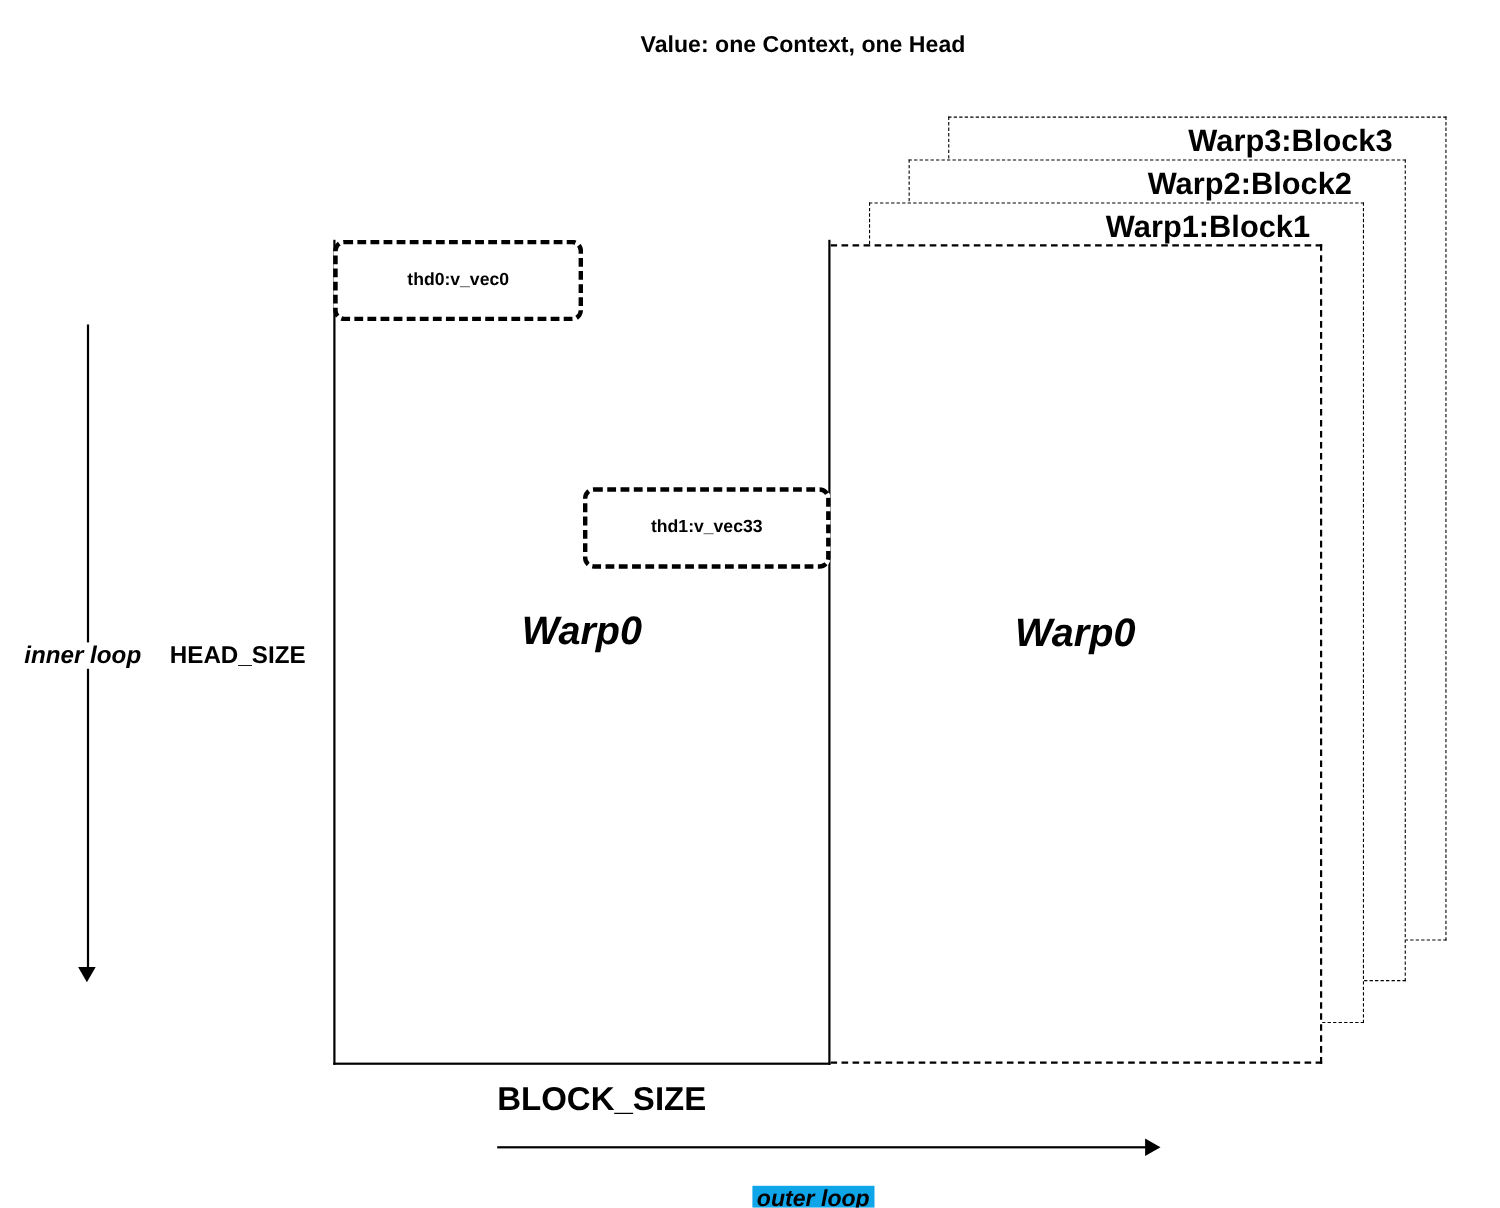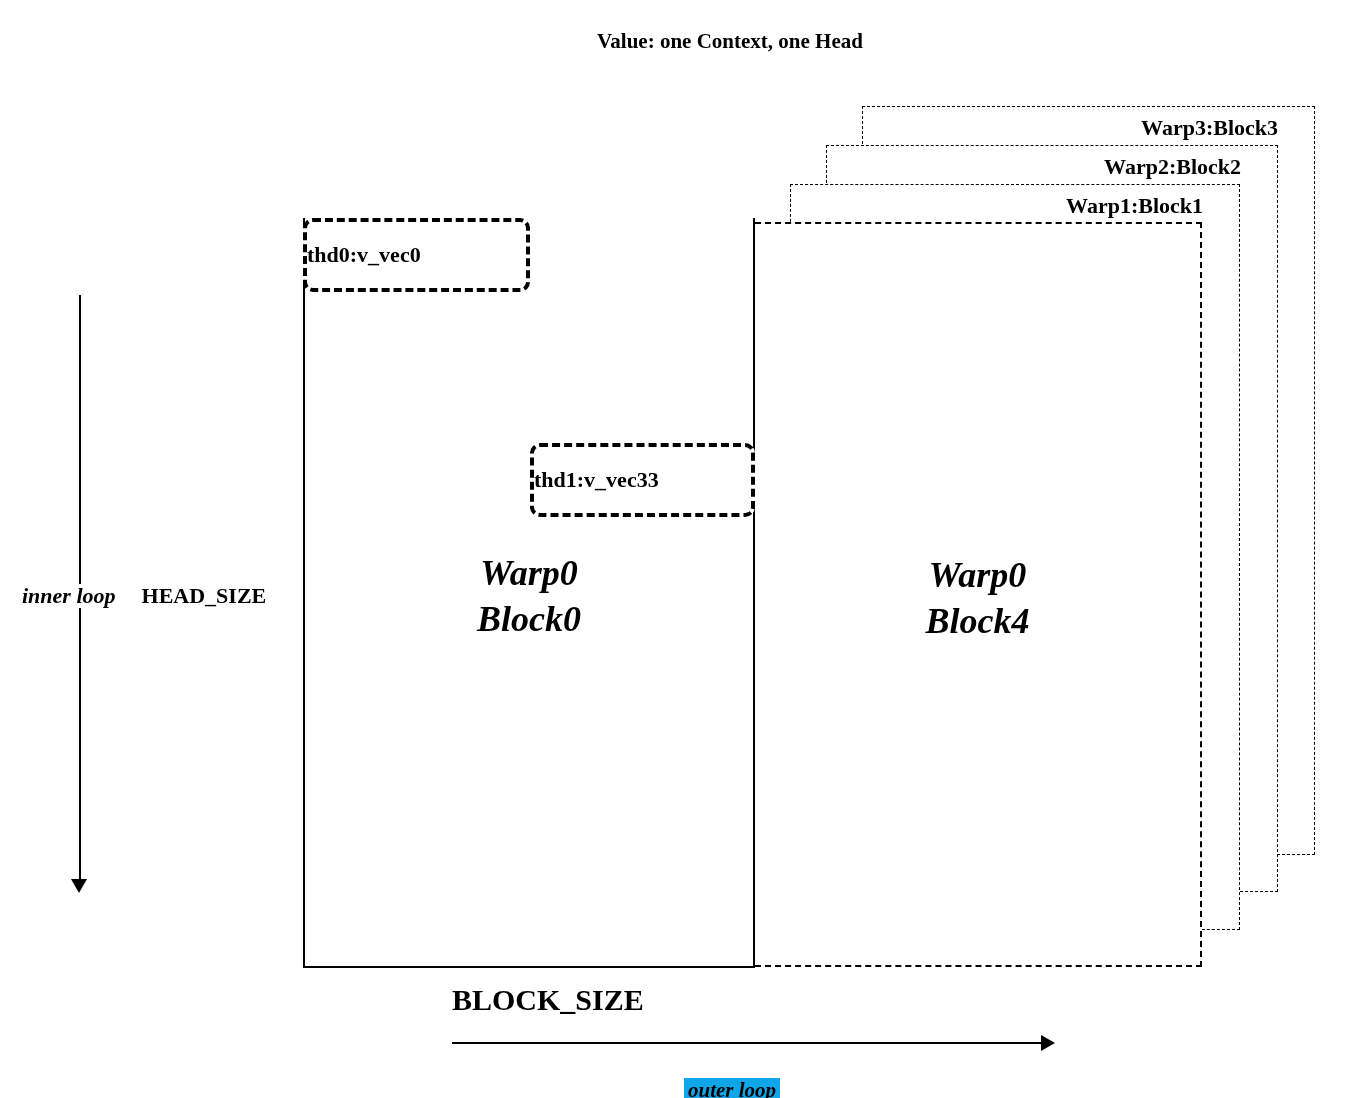--- a/index.html
+++ b/index.html
@@ -3,38 +3,38 @@
 <meta charset="utf-8">
 <style>
   * { margin: 0; padding: 0; }
   html, body { background: #ffffff; }
   #canvas {
     position: relative;
     width: 1364px;
     height: 1098px;
     background: #ffffff;
     overflow: hidden;
-    font-family: Liberation Serif, serif;
+    font-family: Liberation Sans, sans-serif;
     color: #000;
   }
   .abs { position: absolute; box-sizing: border-box; }
   .title {
     left: 410px; top: 29px; width: 640px;
     text-align: center;
     font-size: 21px; font-weight: bold;
     white-space: nowrap;
   }
   .stack-box {
     background: #ffffff;
     border: 1.5px dashed #000000;
   }
   .stack-label {
     position: absolute;
-    top: 8px; right: 36px;
-    font-size: 22px; font-weight: bold;
+    top: 8px; right: 48px;
+    font-size: 28px; font-weight: bold;
     line-height: 26px;
     white-space: nowrap;
   }
   .front-box {
     background: #ffffff;
     border: 2px dashed #000000;
     border-left: none;
   }
   .solid-box {
     background: #ffffff;
@@ -46,22 +46,22 @@
     left: 0; right: 0;
     text-align: center;
     font-size: 36px; font-weight: bold; font-style: italic;
     line-height: 46px;
     white-space: nowrap;
   }
   .thd-box {
     background: #ffffff;
     border: 4px dashed #000000;
     border-radius: 10px;
-    display: flex; align-items: center; 
-    font-size: 22px; font-weight: bold;
+    display: flex; align-items: center; justify-content: center;
+    font-size: 16px; font-weight: bold;
     white-space: nowrap;
     z-index: 6;
   }
   .vline { width: 2px; background: #000000; z-index: 7; }
   .hline { height: 2px; background: #000000; z-index: 7; }
   .arrow-down {
     width: 0; height: 0;
     border-left: 8px solid transparent;
     border-right: 8px solid transparent;
     border-top: 14px solid #000000;
@@ -114,28 +114,26 @@
   <div class="abs stack-box z2" style="left:826px; top:145px; width:452px; height:747px;">
     <span class="stack-label">Warp2:Block2</span>
   </div>
   <div class="abs stack-box z3" style="left:790px; top:184px; width:450px; height:746px;">
     <span class="stack-label">Warp1:Block1</span>
   </div>
 
   <div class="abs front-box z4" style="left:755px; top:222px; width:447px; height:745px;">
     <div class="warp-caption" style="top:328px;">
       <div>Warp0</div>
-      <div>Block4</div>
     </div>
   </div>
 
   <div class="abs solid-box z5" style="left:303px; top:218px; width:452px; height:750px;">
     <div class="warp-caption" style="top:332px;">
       <div>Warp0</div>
-      <div>Block0</div>
     </div>
   </div>
 
   <div class="abs thd-box" style="left:303px; top:218px; width:227px; height:74px;">
     <span>thd0:v_vec0</span>
   </div>
 
   <div class="abs thd-box" style="left:530px; top:443px; width:225px; height:74px;">
     <span>thd1:v_vec33</span>
   </div>

